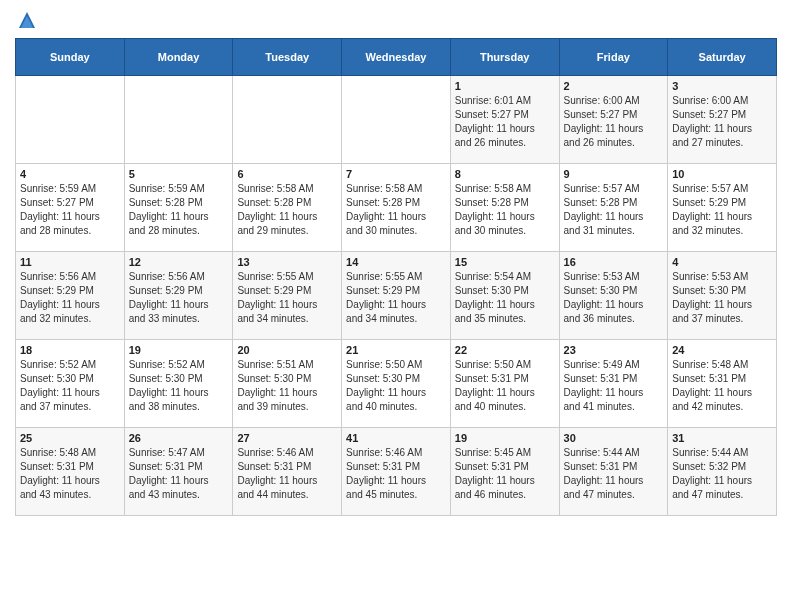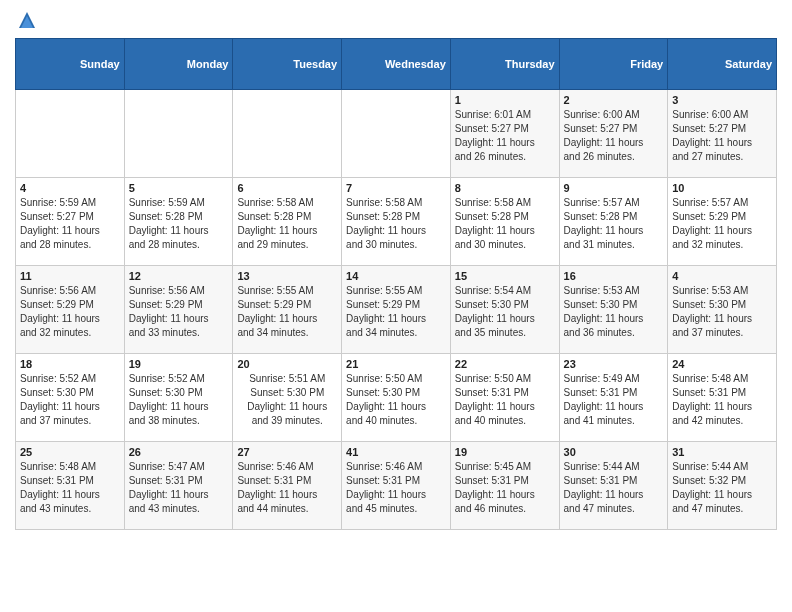--- a/index.html
+++ b/index.html
@@ -59,22 +59,22 @@
     table {
       width: 100%;
       border-collapse: collapse;
       table-layout: fixed;
     }
     thead tr th {
       background-color: #2b6cb0;
       color: #fff;
       font-size: 11px;
       font-weight: bold;
-      padding: 19px 4px;
-      text-align: right;
+      padding: 12px 4px;
+      text-align: center;
       border: 1px solid #1a4f8a;
       margin-left: 44px;
     }
     tbody tr td {
       vertical-align: top;
       font-size: 9px;
       color: #333;
       padding: 4px 4px;
       border: 1px solid #ccc;
       height: 88px;
@@ -272,21 +272,21 @@
           </td>
           <td>
             <span class="day-number">19</span>
             <div class="day-info" style="white-space: pre-line;">Sunrise: 5:52 AM
 Sunset: 5:30 PM
 Daylight: 11 hours
 and 38 minutes.</div>
           </td>
           <td>
             <span class="day-number">20</span>
-            <div class="day-info" style="white-space: pre-line; text-align: center;">Sunrise: 5:51 AM
+            <div class="day-info" style="white-space: pre-line;">Sunrise: 5:51 AM
 Sunset: 5:30 PM
 Daylight: 11 hours
 and 39 minutes.</div>
           </td>
           <td>
             <span class="day-number">21</span>
             <div class="day-info" style="white-space: pre-line;">Sunrise: 5:50 AM
 Sunset: 5:30 PM
 Daylight: 11 hours
 and 40 minutes.</div>

